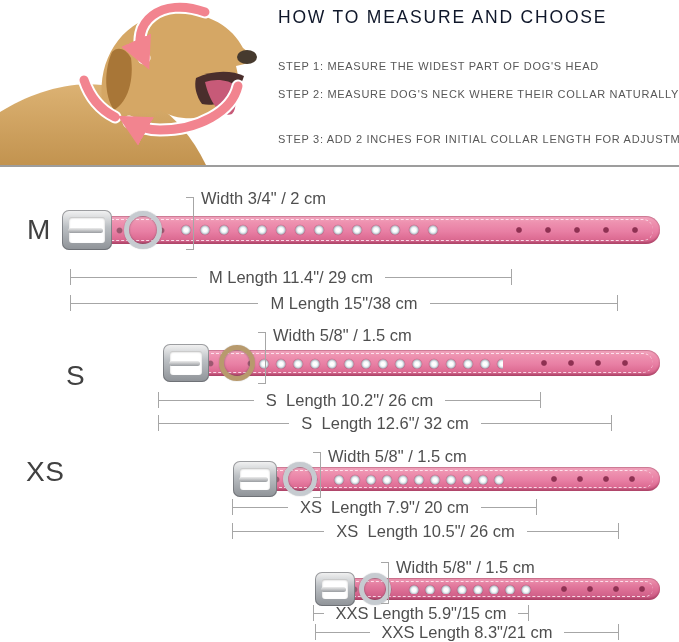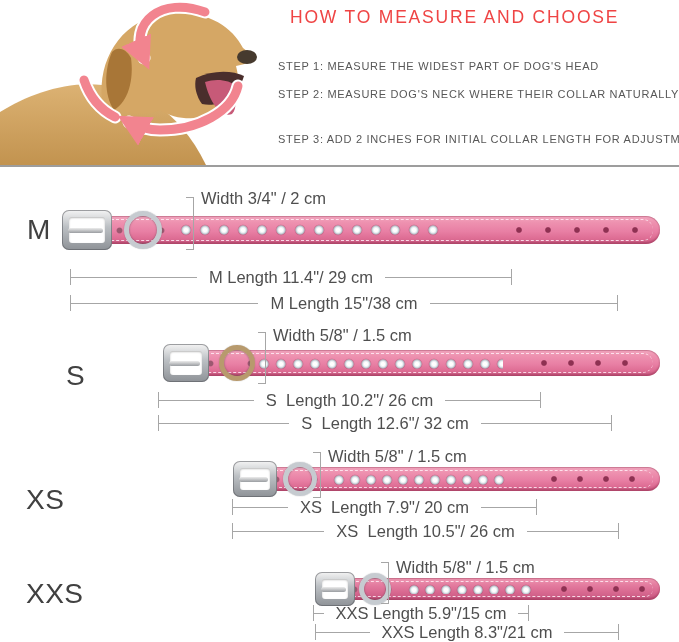--- a/index.html
+++ b/index.html
@@ -3,21 +3,21 @@
 <meta charset="utf-8">
 <style>
   html,body{margin:0;padding:0;background:#ffffff;}
   body{width:679px;height:642px;font-family:"Liberation Sans", sans-serif;}
   .canvas{position:relative;width:679px;height:642px;background:#fff;overflow:hidden;}
 
   
   .top-section{position:absolute;left:0;top:0;width:679px;height:165px;background:#fff;border-bottom:2px solid #9d9d9d;}
   .dog-art{position:absolute;left:0;top:0;width:270px;height:165px;}
   .howto{position:absolute;left:278px;top:0;width:396px;}
-  .howto-title{position:absolute;left:12px;top:7px;font-size:17.5px;letter-spacing:1.8px;color:#ef4444;white-space:nowrap;}
+  .howto-title{position:absolute;left:0;top:7px;font-size:17.5px;letter-spacing:1.8px;color:#0f172a;white-space:nowrap;}
   .step{position:absolute;left:0;font-size:11px;letter-spacing:0.7px;line-height:1.45;color:#575757;}
   .step1{top:59px;white-space:nowrap;}
   .step2{top:87px;width:382px;padding-left:58px;text-indent:-58px;}
   .step3{top:132px;white-space:nowrap;}
 
   
   .size-label{position:absolute;font-size:28px;color:#414141;letter-spacing:0.5px;}
 
   
   .collar{position:absolute;}
@@ -151,21 +151,21 @@
       <i class="tick"></i>
   </div>
   <div class="measure" style="left:158px;top:415px;width:454px;">
     <i class="tick"></i>
       <i class="seg"></i>
       <span class="lbl">S  Length 12.6"/ 32 cm</span>
       <i class="seg"></i>
       <i class="tick"></i>
   </div>
 
-  <div class="size-label" style="left:26px;top:484px;">XS</div>
+  <div class="size-label" style="left:26px;top:456px;">XS</div>
   <div class="collar" style="left:233px;top:461px;width:427px;height:36px;">
     <div class="strap" style="left:12px;top:6px;height:24px;"></div>
     <div class="rivets" style="left:40px;top:15px;width:48px;background-size:38px 7px;"></div>
     <div class="stones" style="left:97px;top:13px;width:175px;height:11px;background-size:16px 11px;"></div>
     <div class="holes" style="left:317px;top:14px;width:90px;height:8px;background-size:26px 8px;"></div>
     <div class="dring" style="left:50px;top:1px;width:24px;height:24px;"></div>
     <div class="buckle" style="width:44px;height:36px;">
         <div class="buckle-hole"></div>
         <div class="prong"></div>
       </div>
@@ -180,21 +180,20 @@
       <i class="tick"></i>
   </div>
   <div class="measure" style="left:232px;top:523px;width:387px;">
     <i class="tick"></i>
       <i class="seg"></i>
       <span class="lbl">XS  Length 10.5"/ 26 cm</span>
       <i class="seg"></i>
       <i class="tick"></i>
   </div>
 
-  <div class="size-label" style="left:26px;top:578px;">XXS</div>
   <div class="collar deep" style="left:315px;top:572px;width:345px;height:34px;">
     <div class="strap" style="left:11px;top:6px;height:22px;"></div>
     <div class="rivets" style="left:36px;top:14px;width:44px;background-size:34px 7px;"></div>
     <div class="stones" style="left:90px;top:12px;width:128px;height:10px;background-size:16px 10px;"></div>
     <div class="holes" style="left:245px;top:13px;width:88px;height:8px;background-size:26px 8px;"></div>
     <div class="dring" style="left:44px;top:1px;width:22px;height:22px;"></div>
     <div class="buckle" style="width:40px;height:34px;">
         <div class="buckle-hole"></div>
         <div class="prong"></div>
       </div>

